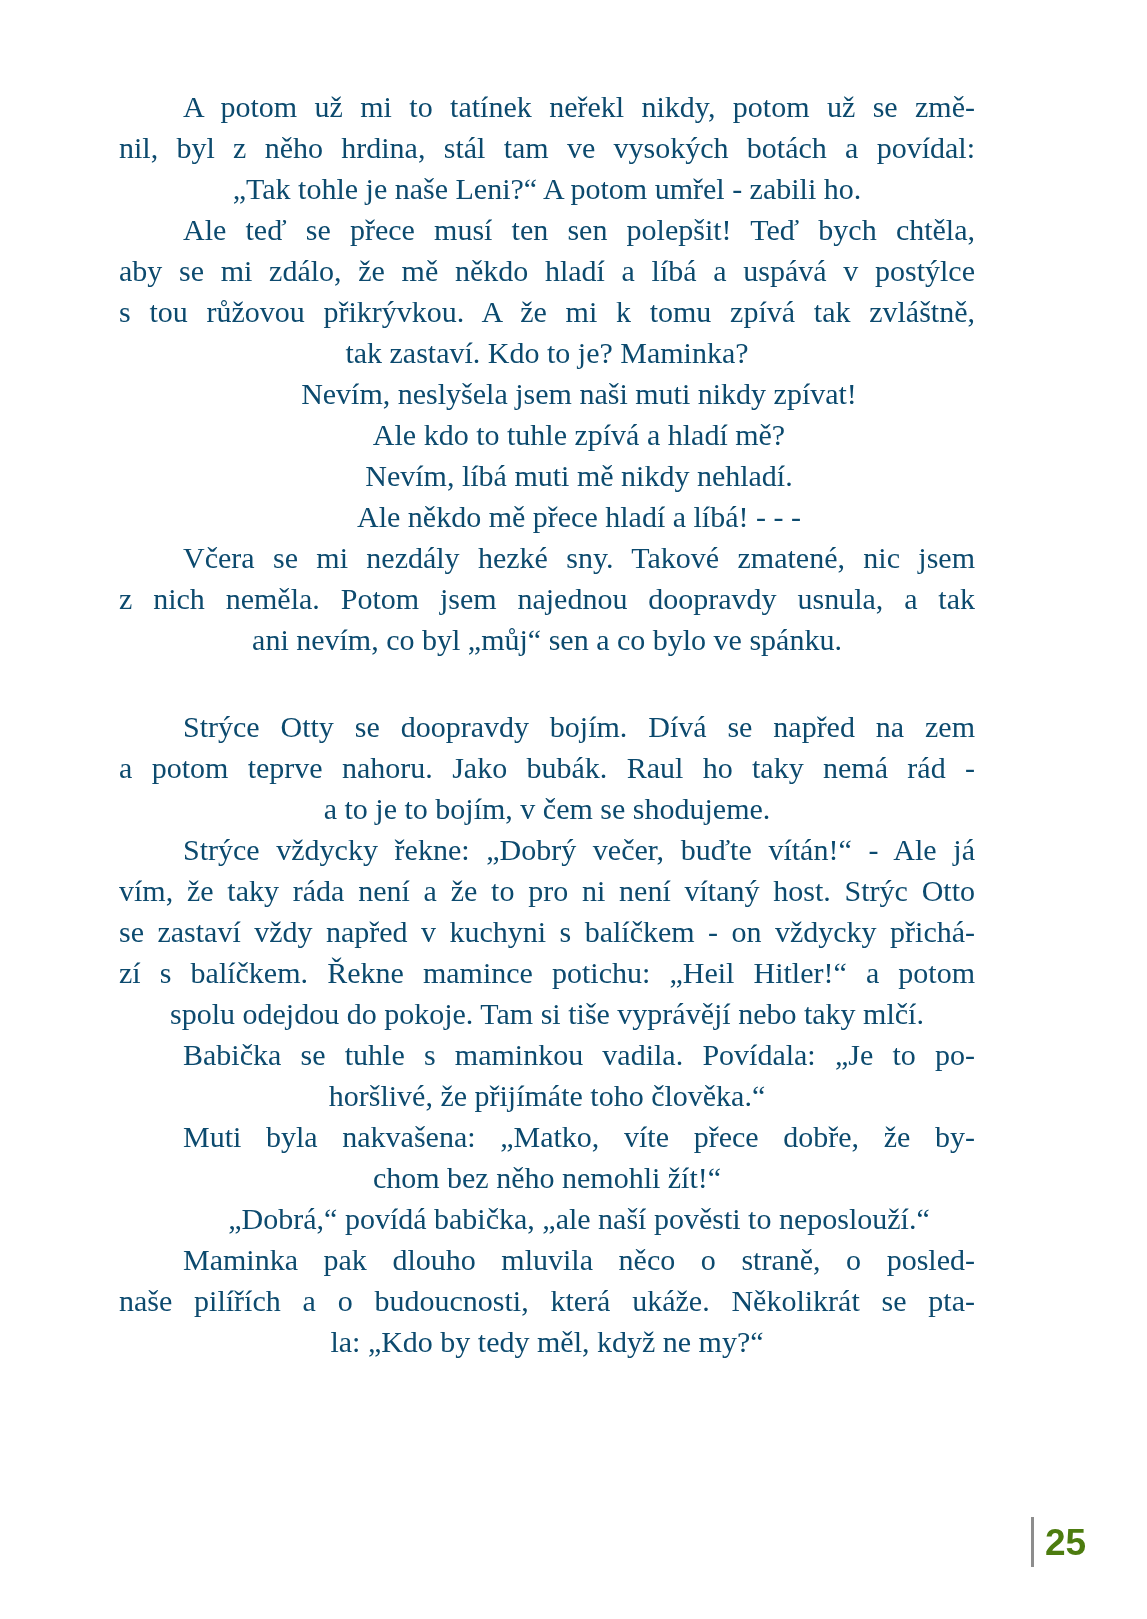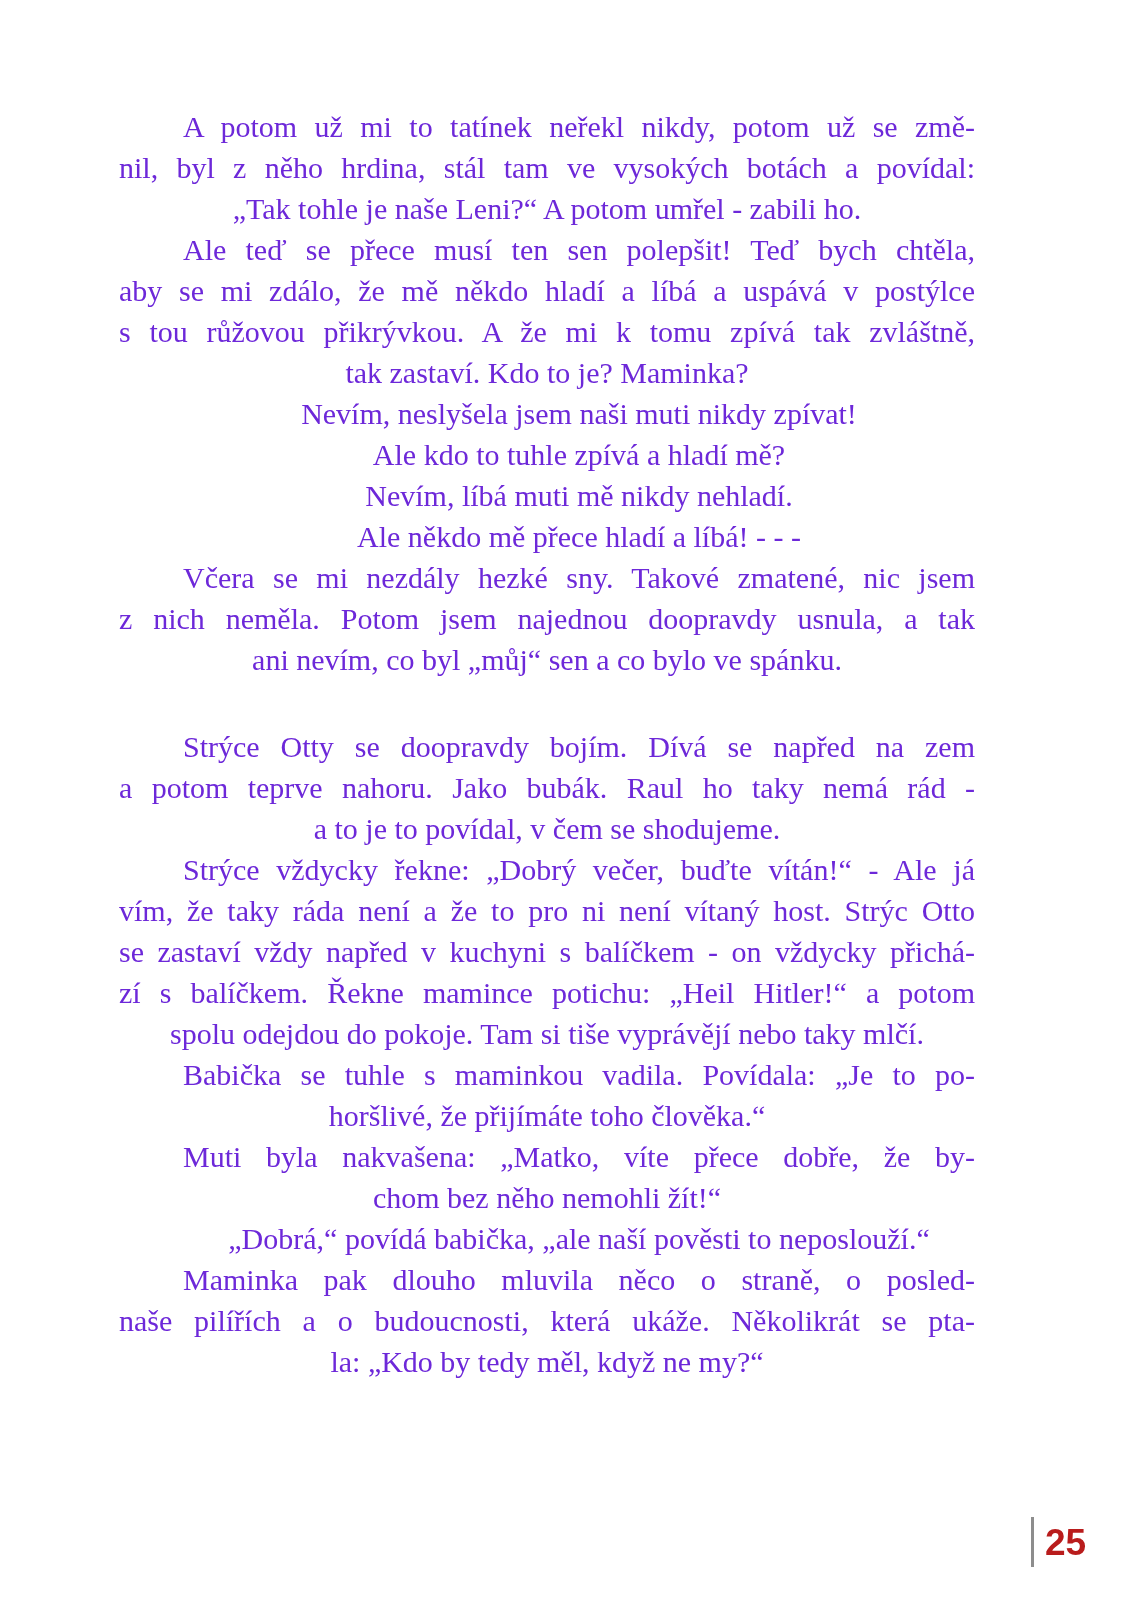--- a/index.html
+++ b/index.html
@@ -55,21 +55,21 @@
     font-family: "Liberation Sans", "DejaVu Sans", sans-serif;
     font-weight: bold;
     font-size: 37px;
     color: #7e7e7e;
     line-height: 1;
   }
 </style>
 </head>
 <body>
 
-<div class="text-block" id="text-block" style="color: #6d28d9; margin-top: 20px;">
+<div class="text-block" id="text-block" style="color: #0c4a6e;">
     <div class="section">
       <div class="paragraph">
         <div class="line indent fill">A potom už mi to tatínek neřekl nikdy, potom už se změ-</div>
         <div class="line fill">nil, byl z něho hrdina, stál tam ve vysokých botách a povídal:</div>
         <div class="line">„Tak tohle je naše Leni?“ A potom umřel - zabili ho.</div>
       </div>
       <div class="paragraph">
         <div class="line indent fill">Ale teď se přece musí ten sen polepšit! Teď bych chtěla,</div>
         <div class="line fill">aby se mi zdálo, že mě někdo hladí a líbá a uspává v postýlce</div>
         <div class="line fill">s tou růžovou přikrývkou. A že mi k tomu zpívá tak zvláštně,</div>
@@ -91,21 +91,21 @@
         <div class="line indent fill">Včera se mi nezdály hezké sny. Takové zmatené, nic jsem</div>
         <div class="line fill">z nich neměla. Potom jsem najednou doopravdy usnula, a tak</div>
         <div class="line">ani nevím, co byl „můj“ sen a co bylo ve spánku.</div>
       </div>
     </div>
     <div class="section-gap"></div>
     <div class="section">
       <div class="paragraph">
         <div class="line indent fill">Strýce Otty se doopravdy bojím. Dívá se napřed na zem</div>
         <div class="line fill">a potom teprve nahoru. Jako bubák. Raul ho taky nemá rád -</div>
-        <div class="line">a to je to povídal, v čem se shodujeme.</div>
+        <div class="line">a to je to bojím, v čem se shodujeme.</div>
       </div>
       <div class="paragraph">
         <div class="line indent fill">Strýce vždycky řekne: „Dobrý večer, buďte vítán!“ - Ale já</div>
         <div class="line fill">vím, že taky ráda není a že to pro ni není vítaný host. Strýc Otto</div>
         <div class="line fill">se zastaví vždy napřed v kuchyni s balíčkem - on vždycky přichá-</div>
         <div class="line fill">zí s balíčkem. Řekne mamince potichu: „Heil Hitler!“ a potom</div>
         <div class="line">spolu odejdou do pokoje. Tam si tiše vyprávějí nebo taky mlčí.</div>
       </div>
       <div class="paragraph">
         <div class="line indent fill">Babička se tuhle s maminkou vadila. Povídala: „Je to po-</div>
@@ -121,14 +121,14 @@
       <div class="paragraph">
         <div class="line indent fill">Maminka pak dlouho mluvila něco o straně, o posled-</div>
         <div class="line fill">naše pilířích a o budoucnosti, která ukáže. Několikrát se pta-</div>
         <div class="line">la: „Kdo by tedy měl, když ne my?“</div>
       </div>
     </div>
   </div>
 
 <div class="footer">
   <div class="footer-rule"></div>
-  <div class="page-number" style="color: #b91c1c; text-align: center;">25</div>
+  <div class="page-number" style="color: #4d7c0f; text-align: center;">25</div>
 </div>
 
 </body></html>

